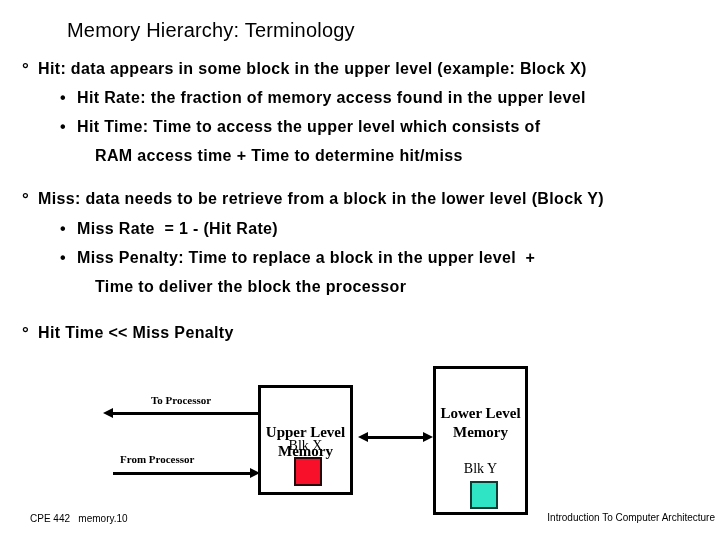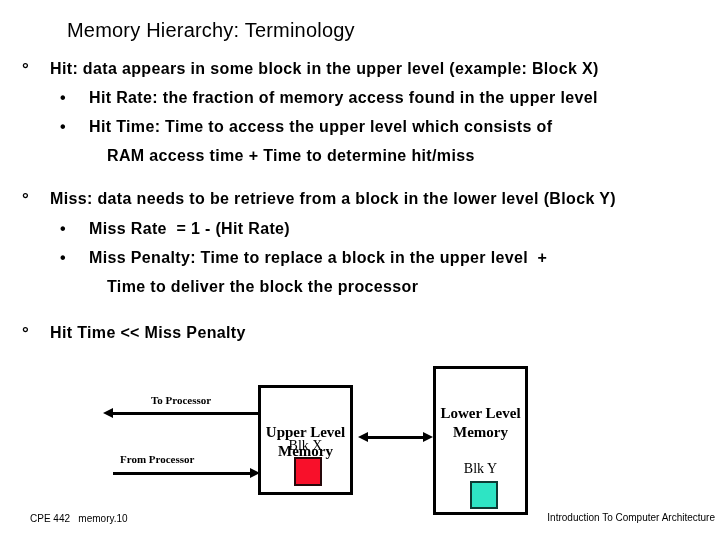--- a/index.html
+++ b/index.html
@@ -21,21 +21,21 @@
     letter-spacing:0.2px;
     white-space:pre;
   }
   .line{
     position:absolute;left:0;width:720px;height:22px;
     font-size:16px;font-weight:bold;
     letter-spacing:0.35px;
     white-space:pre;
   }
   .line .marker{position:absolute;top:0;}
-  .line .txt{position:absolute;top:0;margin-left:12px;}
+  .line .txt{position:absolute;top:0;}
   .m-main{left:22px;font-size:17px;}
   .t-main{left:38px;}
   .m-sub{left:60px;}
   .t-sub{left:77px;}
   .t-cont{left:95px;}
   
   .d-label{
     position:absolute;
     font-family:"Liberation Serif", serif;
     font-weight:bold;font-size:11px;

